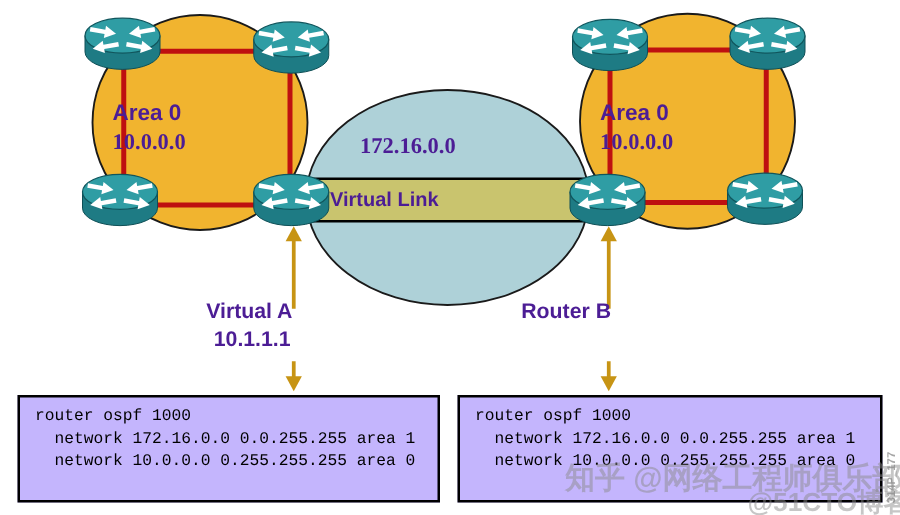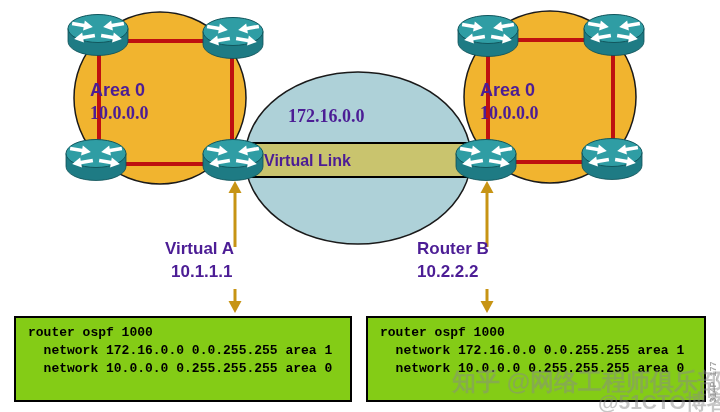--- a/index.html
+++ b/index.html
@@ -9,23 +9,23 @@
   }
   .stage svg.diagram { position:absolute; left:0; top:0; }
   .label { position:absolute; text-align:left; font-weight:bold; color:#4c1d95; }
   .area-name   { font-size:18px; line-height:22px; width:140px; }
   .area-net    { font-size:18px; line-height:22px; width:140px;font-family:Liberation Serif, serif; }
   .vl-label    { font-size:16px; line-height:20px; width:180px; }
   .rtr-name, .rtr-ip { font-size:17px; line-height:22px; width:140px; }
 
   .cfg {
     position:absolute; top:316px; height:86px; box-sizing:border-box;
-    background:#84cc16; border:2px solid #000000;
+    background:#c4b5fd; border:2px solid #000000;
     font-family:"Liberation Mono", "DejaVu Sans Mono", monospace;
-    font-weight:bold; font-size:13px; line-height:18px; color:#000000;
+    font-weight:normal; font-size:13px; line-height:18px; color:#000000;
     padding:6px 0 0 12px;
   }
   .cfg-a { left:14px;  width:338px; }
   .cfg-b { left:366px; width:340px; }
   .cfg-line { white-space:pre; }
 
   .wm { position:absolute; color:#8a8a8a; opacity:0.48; font-weight:bold;
         white-space:nowrap; pointer-events:none; }
   .wm-zhihu { left:452px; top:366px; font-size:24px; }
   .wm-blog  { left:598px; top:388px; font-size:21px; }
@@ -121,21 +121,20 @@
   <div class="label area-net" style="left:288px; top:105px;">172.16.0.0</div>
 
   <div class="label area-name" style="left:480px; top:79px;">Area 0</div>
   <div class="label area-net" style="left:480px; top:102px;">10.0.0.0</div>
 
   <div class="label vl-label" style="left:247px; top:151px;margin-left:17px;">Virtual Link</div>
 
   <div class="label rtr-name" style="left:165px; top:238px;">Virtual A</div>
   <div class="label rtr-ip" style="left:171px; top:261px;">10.1.1.1</div>
   <div class="label rtr-name" style="left:417px; top:238px;">Router B</div>
-  <div class="label rtr-ip" style="left:417px; top:261px;">10.2.2.2</div>
 
   <div class="cfg cfg-a">
     <div class="cfg-line">router ospf 1000</div>
     <div class="cfg-line">  network 172.16.0.0 0.0.255.255 area 1</div>
     <div class="cfg-line">  network 10.0.0.0 0.255.255.255 area 0</div>
   </div>
   <div class="cfg cfg-b">
     <div class="cfg-line">router ospf 1000</div>
     <div class="cfg-line">  network 172.16.0.0 0.0.255.255 area 1</div>
     <div class="cfg-line">  network 10.0.0.0 0.255.255.255 area 0</div>

